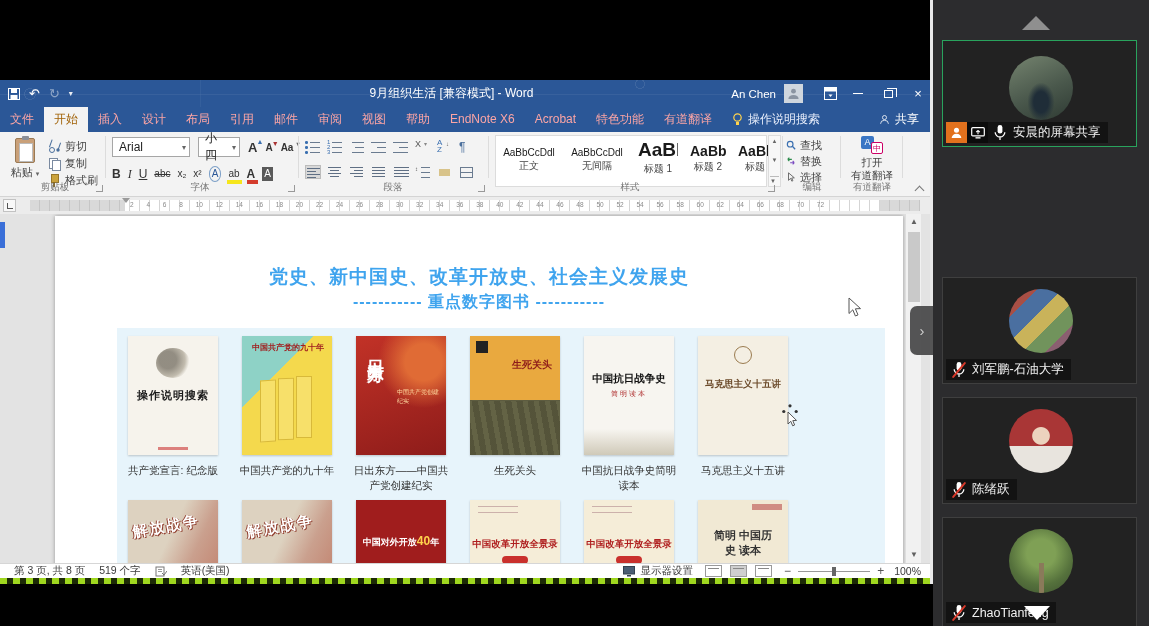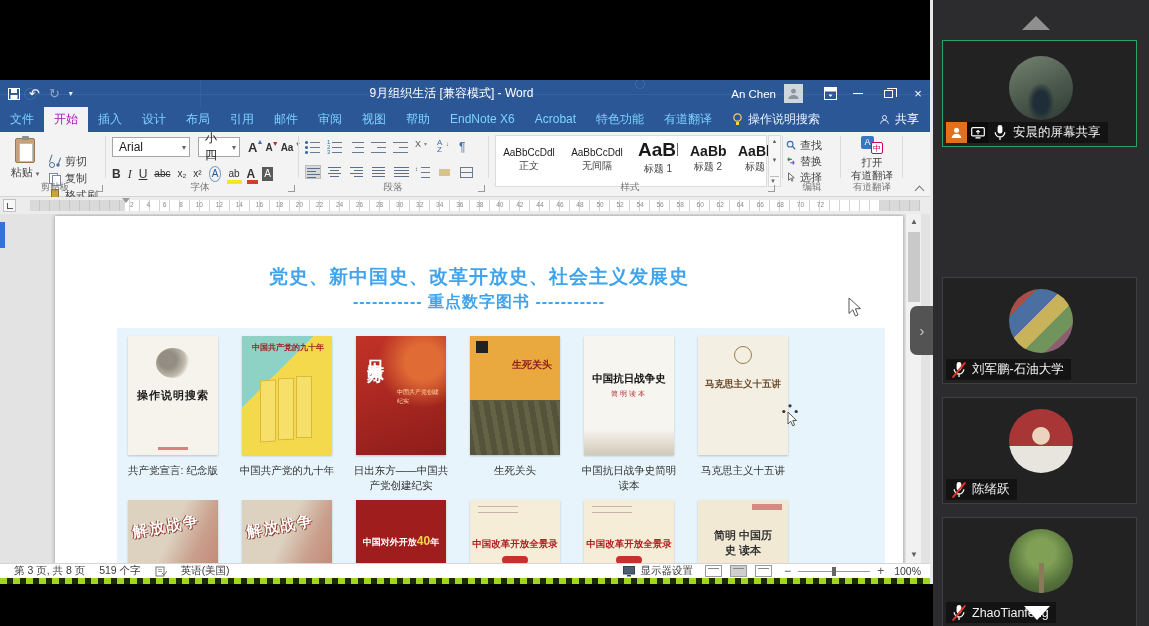--- a/index.html
+++ b/index.html
@@ -28,38 +28,38 @@
   .account-name { color:#fff; font-size:11.5px; margin-right:8px; }
   .avatar-box { width:19px; height:19px; background:#cfd6de; display:flex; align-items:center; justify-content:center; margin-right:14px; }
   .ribbon-opts { width:26px; height:27px; display:flex; align-items:center; justify-content:center; }
   .wbtn { width:30px; height:27px; display:flex; align-items:center; justify-content:center; color:#fff; font-size:13px; }
   .wbtn .bar { width:10px; height:1px; background:#fff; }
   .wbtn .rest { width:9px; height:8px; border:1px solid #fff; position:relative; }
   .wbtn .rest::before { content:""; position:absolute; left:2px; top:-3px; width:9px; height:8px; border:1px solid #fff; border-bottom:none; border-left:none; }
 
   
   .tabrow { position:absolute; left:0; top:27px; width:100%; height:25px; background:#2b5797; display:flex; align-items:stretch; }
-  .rtab { color:#7dd3fc; font-size:12px; line-height:25px; padding:0 10px; white-space:nowrap; }
-  .rtab.active { background:#f3f3f3; color:#a21caf; }
+  .rtab { color:#fca5a5; font-size:12px; line-height:25px; padding:0 10px; white-space:nowrap; }
+  .rtab.active { background:#f3f3f3; color:#a16207; }
   .tellme { display:flex; align-items:center; gap:5px; color:#e8eefb; font-size:12px; padding:0 10px; }
   .tab-share { margin-left:auto; display:flex; align-items:center; gap:5px; color:#fff; font-size:12px; padding:0 14px; }
 
   
   .ribbon { position:absolute; left:0; top:52px; width:100%; height:65px; background:#f3f3f3; border-bottom:1px solid #d4d4d4; }
   .rsep { position:absolute; top:4px; bottom:18px; width:1px; background:#dcdcdc; }
   .grp-label { position:absolute; bottom:2px; font-size:9.5px; color:#777; width:120px; text-align:center; }
   .launcher { position:absolute; bottom:4px; width:7px; height:7px; border-right:1px solid #999; border-bottom:1px solid #999; }
   .btn-label { font-size:11px; color:#444; }
 
   .paste-btn { position:absolute; left:6px; top:4px; width:38px; height:56px; text-align:center; }
   .clipboard-ic { width:20px; height:25px; margin:2px auto 2px; background:#c9a079; border:1px solid #9a7a55; border-radius:2px; position:relative; }
   .clipboard-ic::before { content:""; position:absolute; left:3px; top:4px; width:12px; height:17px; background:#fff; border:1px solid #bbb; }
   .clipboard-ic::after { content:""; position:absolute; left:6px; top:-3px; width:7px; height:4px; background:#8a8f98; border-radius:1px; }
   .clip-small { display:flex; align-items:center; gap:4px; height:17px; }
-  .clip-col { position:absolute; left:48px; top:21px; }
+  .clip-col { position:absolute; left:48px; top:6px; }
   .ic12 { width:13px; height:13px; display:inline-block; position:relative; }
   .ic-cut::before { content:""; position:absolute; left:2px; top:1px; width:8px; height:8px; border-left:1.4px solid #4a6f9c; border-right:1.4px solid #4a6f9c; transform:rotate(20deg); }
   .ic-cut::after { content:""; position:absolute; left:1px; bottom:0; width:4px; height:4px; border:1.3px solid #4a6f9c; border-radius:50%; box-shadow:6px 0 0 -1.3px #4a6f9c; }
   .ic-copy::before { content:""; position:absolute; left:1px; top:1px; width:7px; height:9px; background:#fff; border:1px solid #7a8aa0; }
   .ic-copy::after { content:""; position:absolute; left:4px; top:3px; width:7px; height:9px; background:#fff; border:1px solid #7a8aa0; }
   .ic-painter::before { content:""; position:absolute; left:3px; top:0; width:6px; height:7px; background:#caa23c; border:1px solid #96752a; }
   .ic-painter::after { content:""; position:absolute; left:5px; top:8px; width:2px; height:5px; background:#8a6a20; }
 
   .font-grp { position:absolute; left:112px; top:4px; width:182px; }
   .combo { display:inline-flex; align-items:center; justify-content:space-between; background:#fff; border:1px solid #a6a6a6; height:20px; font-size:12px; color:#222; padding:0 3px 0 6px; }

